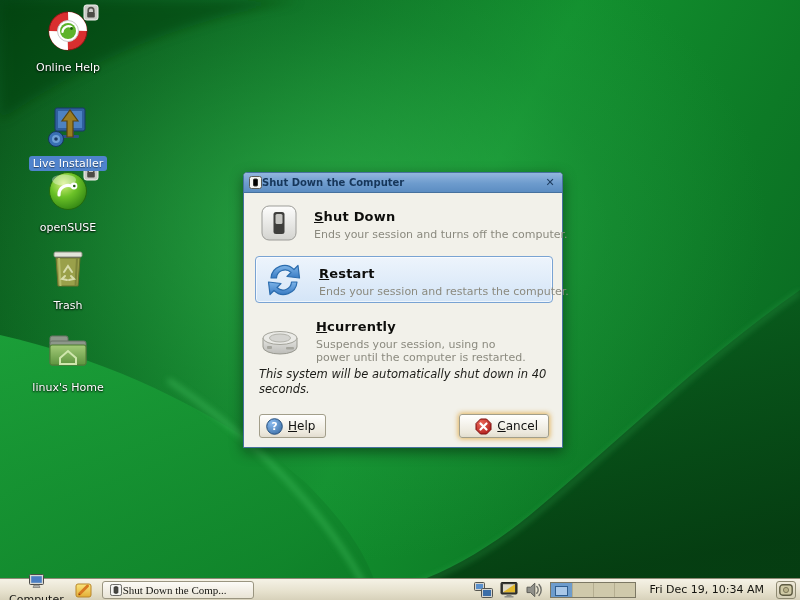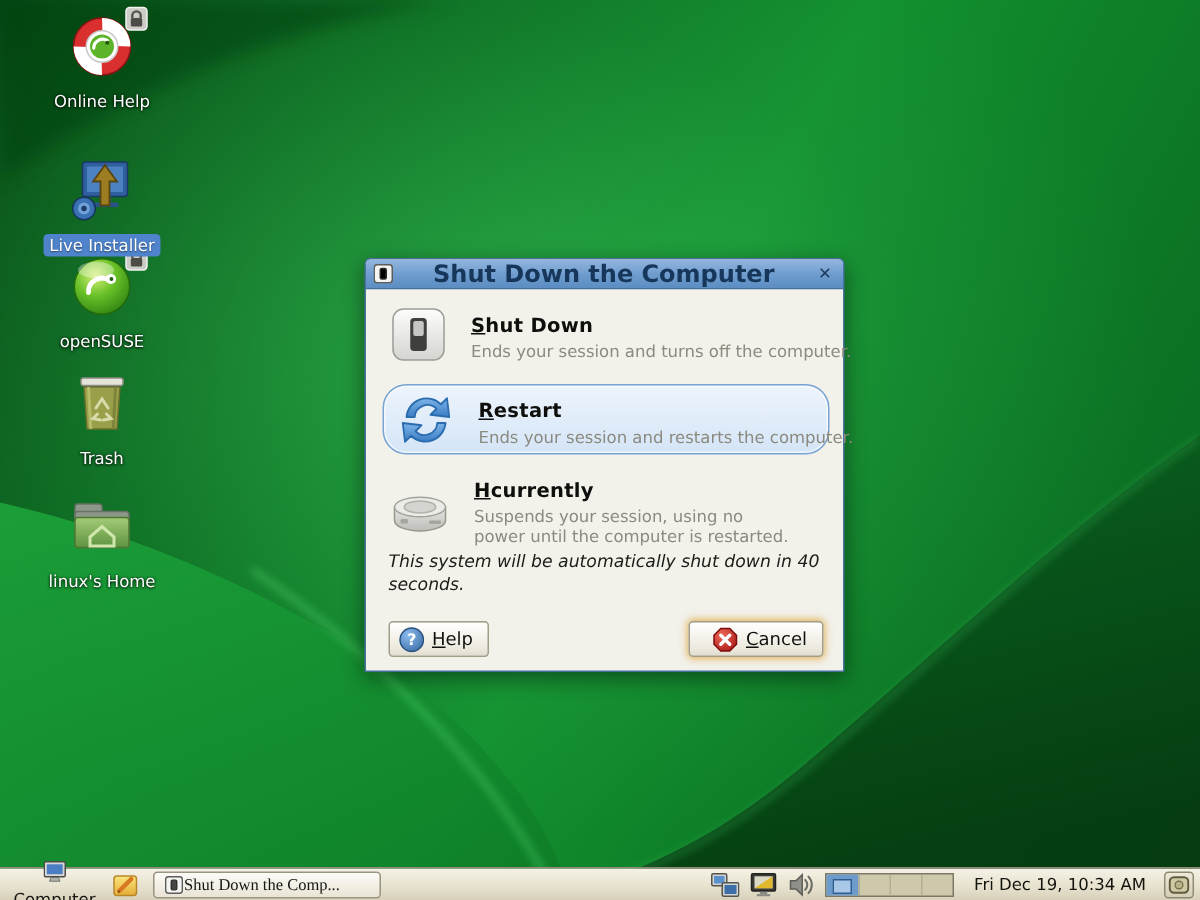--- a/index.html
+++ b/index.html
@@ -22,33 +22,33 @@
   .dicon.selected .label { background:#4f83cc; text-shadow:0 1px 1px rgba(0,0,0,.5); }
   .lock-badge { position:absolute; right:-10px; top:-6px; }
 
   
   .dialog { position:absolute; left:243px; top:172px; width:320px; height:276px;
       background:#f2f1ea; border:1px solid #47719f; border-radius:4px 4px 1px 1px;
       box-shadow:0 4px 14px rgba(0,0,0,.45); }
   .titlebar { height:20px; display:flex; align-items:center; padding:0 5px;
       background:linear-gradient(#93b6de, #6d9bcd 55%, #5c8dc2);
       border-bottom:1px solid #46719e; border-radius:3px 3px 0 0; }
-  .titlebar .title { flex:1; text-align:center; font-size:16px; font-weight:bold; color:#16365a; }
+  .titlebar .title { flex:1; text-align:left; font-size:10px; font-weight:bold; color:#16365a; }
   .titlebar .close { width:14px; text-align:center; font-size:11px; font-weight:bold; color:#1d3b5e; cursor:default; }
 
   .opt { position:absolute; display:flex; align-items:center; }
   .opt-text { margin-left:16px; padding-top:1px; }
   .opt-title { font-size:13px; font-weight:bold; color:#0e0e0c; letter-spacing:.2px; }
   .opt-desc { font-size:11px; color:#8b8a7f; margin-top:3px; line-height:13px; white-space:nowrap; }
   .opt-desc.narrow { white-space:normal; max-width:214px; }
   .u { text-decoration:underline; }
 
   .opt-shutdown  { left:16px; top:31px; }
   .opt-restart-box { position:absolute; left:11px; top:83px; width:298px; height:47px;
-      border:1px solid #79a3d3; border-radius:16px;
+      border:1px solid #79a3d3; border-radius:4px;
       background:linear-gradient(#edf4fc, #d4e5f7);
       box-shadow:inset 0 0 0 1px rgba(255,255,255,.65); }
   .opt-restart { left:9px; top:4px; align-items:center; }
   .opt-hibernate { left:16px; top:142px; }
 
   .notice { position:absolute; left:15px; top:194px; font-size:11.5px; font-style:italic;
       color:#1c1c18; line-height:15px; }
 
   .btn { position:absolute; bottom:9px; display:flex; align-items:center; gap:5px;
       height:24px; padding:0 10px 0 6px; font-size:12px; color:#111;

